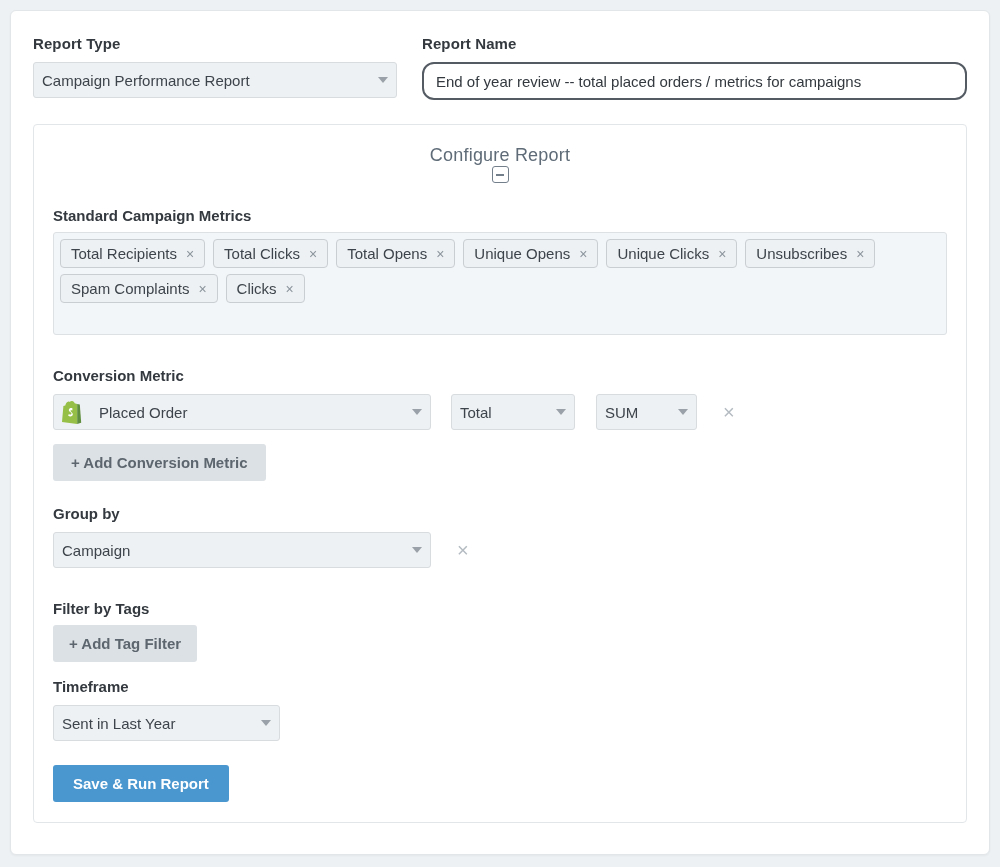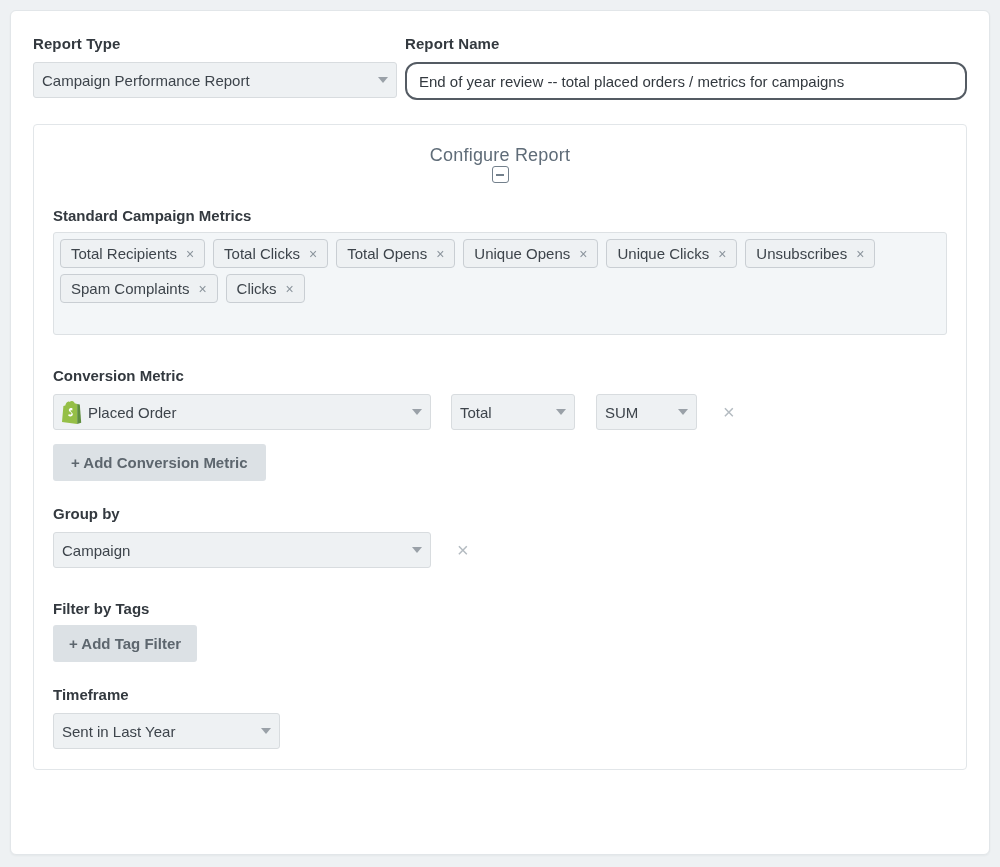--- a/index.html
+++ b/index.html
@@ -12,38 +12,38 @@
   .outer-card {
     position: absolute;
     left: 10px; top: 10px; right: 10px;
     height: 845px;
     background: #ffffff;
     border: 1px solid #e2e6e9;
     border-radius: 6px;
     box-shadow: 0 1px 2px rgba(40,50,60,.05);
     padding: 24px 22px 16px 22px;
   }
-  .top-row { display: flex; gap: 8px; }
+  .top-row { display: flex; gap: 25px; }
   .top-col-left { width: 364px; flex: none; }
   .top-col-right { flex: 1; }
   .field-label {
     font-size: 15px; font-weight: 600; color: #33393f;
     margin-bottom: 10px; letter-spacing: .1px;
   }
   .select {
     height: 36px;
     background: #eef1f3;
     border: 1px solid #d8dcdf;
     border-radius: 3px;
     display: flex; align-items: center; justify-content: space-between;
     padding: 0 8px;
     font-size: 15px; color: #3d444b;
     cursor: pointer;
   }
-  .select .sel-left { display: flex; align-items: center; gap: 6px; justify-content: flex-end; }
+  .select .sel-left { display: flex; align-items: center; gap: 17px; justify-content: flex-end; }
   .caret {
     width: 0; height: 0;
     border-left: 5px solid transparent;
     border-right: 5px solid transparent;
     border-top: 6px solid #9aa1a8;
     margin-left: 12px;
     flex: none;
   }
   .text-input {
     width: 100%; height: 38px;
@@ -69,21 +69,21 @@
     border: 1.5px solid #73808c;
     border-radius: 3px;
     background: #fff;
     display: flex; align-items: center; justify-content: center;
     cursor: pointer;
   }
   .collapse-btn .minus { width: 8px; height: 2px; background: #73808c; }
   .section-label {
     font-size: 15px; font-weight: 600; color: #33393f;
   }
-  .mt-24 { margin-top: 24px; } .mt-32 { margin-top: 32px; } .mt-28 { margin-top: 24px; }
+  .mt-24 { margin-top: 24px; } .mt-32 { margin-top: 32px; } .mt-28 { margin-top: 16px; }
   .tags-box {
     margin-top: 8px;
     min-height: 103px;
     background: #f3f6f8;
     border: 1px solid #dde1e4;
     border-radius: 3px;
     padding: 6px;
     display: flex; flex-wrap: wrap; gap: 6px 8px;
     align-content: flex-start;
   }
@@ -241,15 +241,16 @@
     <button class="gray-btn small">+ Add Tag Filter</button>
 
     <div class="section-label mt-28">Timeframe</div>
     <div class="row">
       <div class="select w-227">
         <span>Sent in Last Year</span>
         <span class="caret"></span>
       </div>
     </div>
 
+    <button class="primary-btn">Save &amp; Run Report</button>
 
   </div>
 </div>
 
 </body></html>

